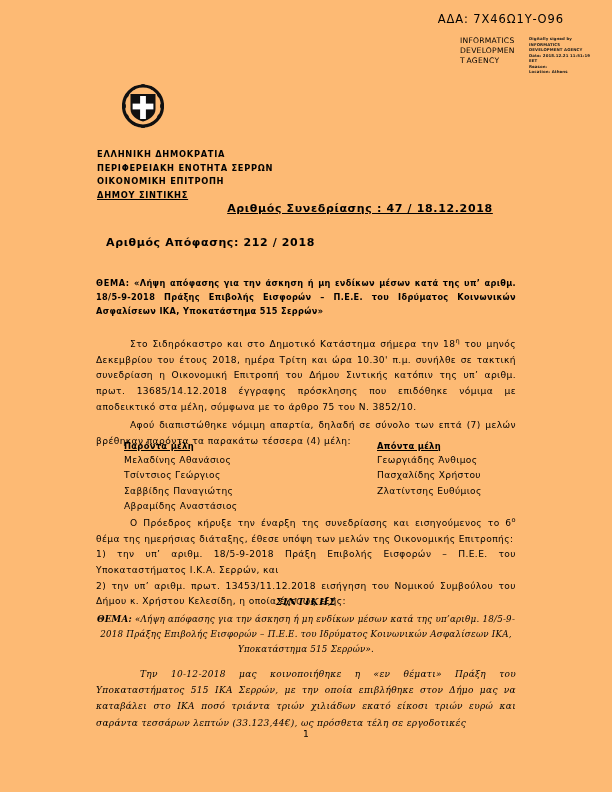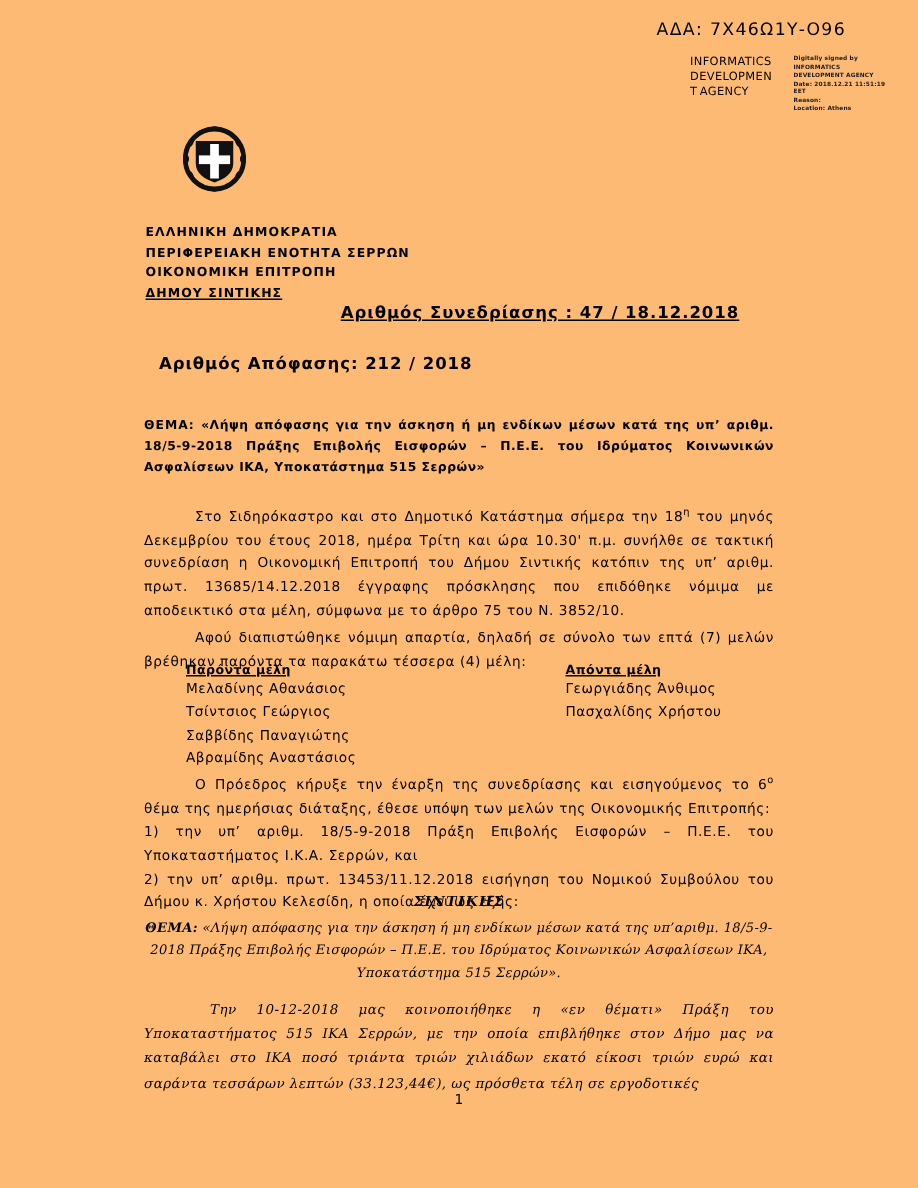--- a/index.html
+++ b/index.html
@@ -332,20 +332,21 @@
       <div class="members-head">Παρόντα μέλη</div>
       <div class="member-name">Μελαδίνης Αθανάσιος</div>
       <div class="member-name">Τσίντσιος Γεώργιος</div>
       <div class="member-name">Σαββίδης Παναγιώτης</div>
       <div class="member-name">Αβραμίδης Αναστάσιος</div>
     </div>
     <div class="members-col right">
       <div class="members-head">Απόντα μέλη</div>
       <div class="member-name">Γεωργιάδης Άνθιμος</div>
       <div class="member-name">Πασχαλίδης Χρήστου</div>
+      <div class="member-name">Ζλατίντσης Ευθύμιος</div>
     </div>
   </div>
 
   <div class="body-area2">
     <p class="para"><span>Ο Πρόεδρος κήρυξε την έναρξη της συνεδρίασης και εισηγούμενος το 6</span><sup class="ord">ο</sup><span> θέμα της ημερήσιας διάταξης, έθεσε υπόψη των μελών της Οικονομικής Επιτροπής:</span></p>
     <p class="para-flat">1) την υπ’ αριθμ. 18/5-9-2018 Πράξη Επιβολής Εισφορών – Π.Ε.Ε. του Υποκαταστήματος Ι.Κ.Α. Σερρών, και</p>
     <p class="para-flat">2) την υπ’ αριθμ. πρωτ. 13453/11.12.2018 εισήγηση του Νομικού Συμβούλου του Δήμου κ. Χρήστου Κελεσίδη, η οποία έχει ως εξής:</p>
   </div>
 
   <div class="eisigisi-title">ΣΙΝΤΙΚΗΣ</div>

